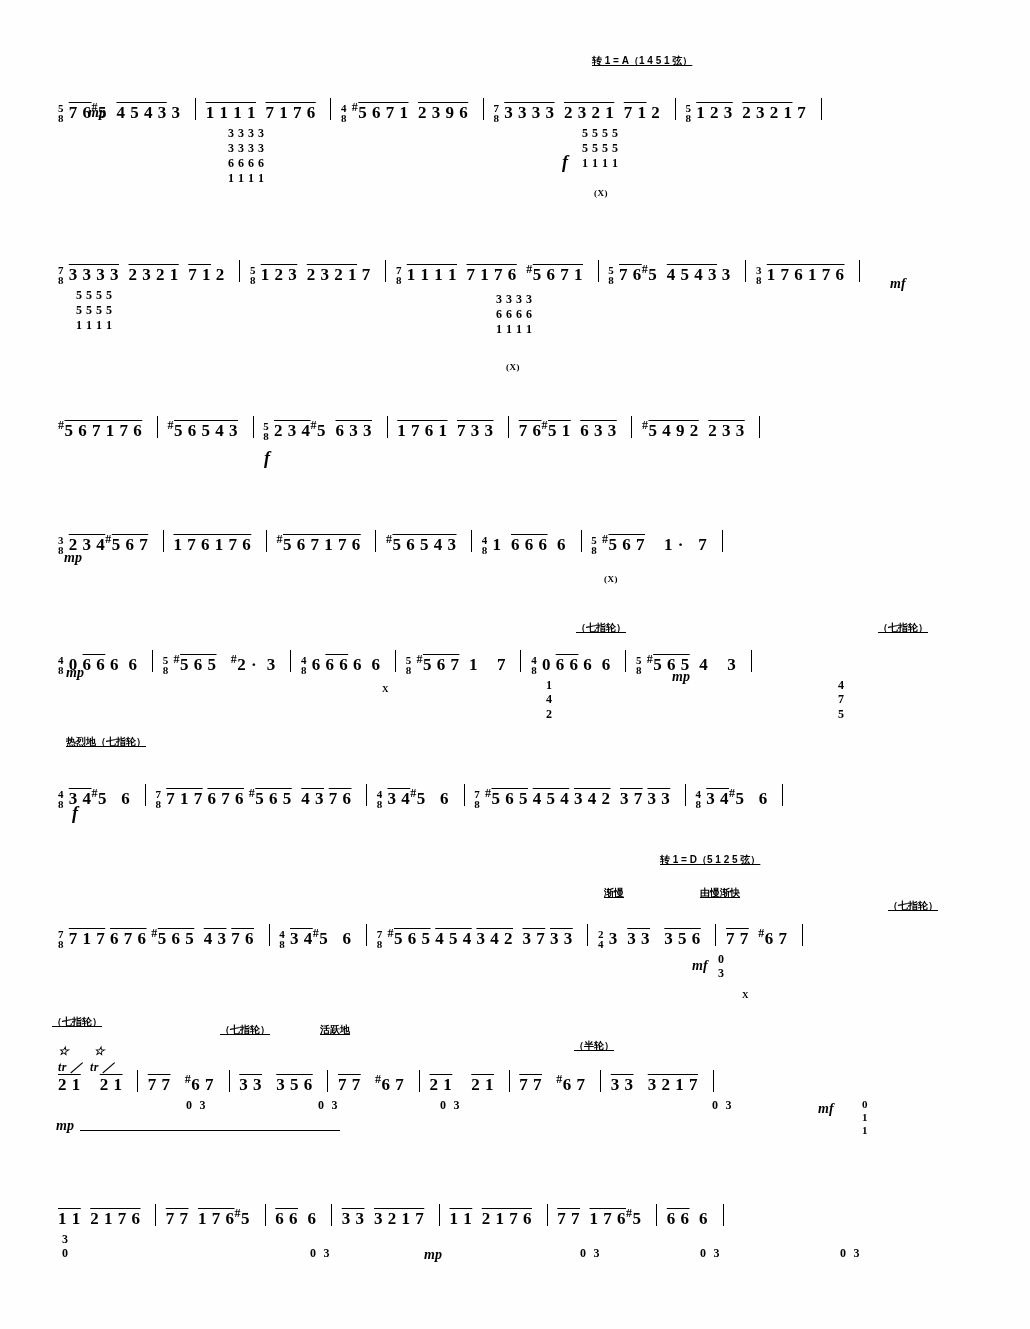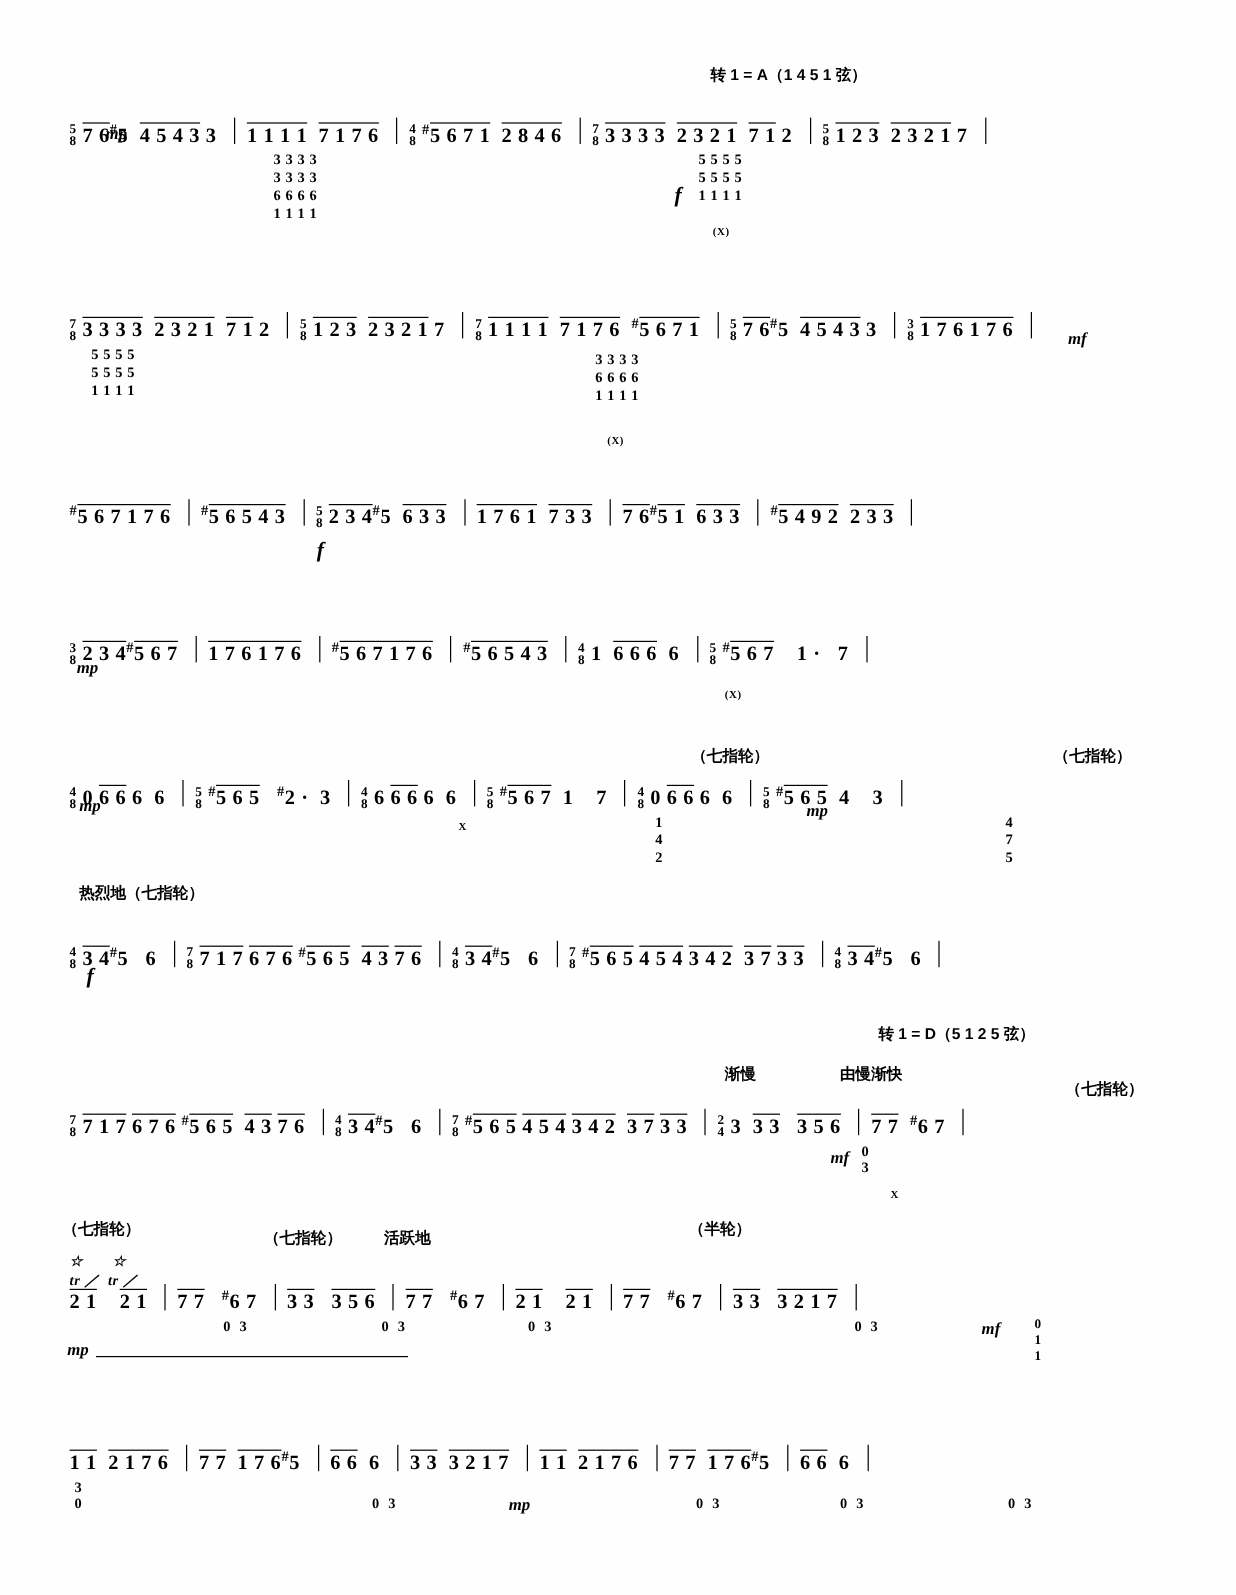--- a/index.html
+++ b/index.html
@@ -16,24 +16,25 @@
     overflow: hidden;
   }
   .page {
     position: absolute;
     inset: 0;
     background: #fefefe;
   }
 
   .ann {
     position: absolute;
-    font-size: 13px;
+    font-size: 10px;
     font-family: "Liberation Sans", sans-serif;
     font-weight: bold;
     white-space: nowrap;
+    text-decoration: underline;
   }
 
   .dyn {
     position: absolute;
     font-family: "Liberation Serif", serif;
     font-style: italic;
     font-weight: bold;
     font-size: 14px;
   }
 
@@ -76,28 +77,28 @@
 </style>
 </head>
 <body>
 
 <div class="page">
 
   <div class="ann" style="left:592px; top:54px;">转 1 = A（1 4 5 1 弦）</div>
   <div class="ann" style="left:576px; top:621px;">（七指轮）</div>
   <div class="ann" style="left:878px; top:621px;">（七指轮）</div>
   <div class="ann" style="left:66px; top:735px;">热烈地（七指轮）</div>
-  <div class="ann" style="left:732px; top:853px;">转 1 = D（5 1 2 5 弦）</div>
+  <div class="ann" style="left:660px; top:853px;">转 1 = D（5 1 2 5 弦）</div>
   <div class="ann" style="left:604px; top:886px;">渐慢</div>
   <div class="ann" style="left:700px; top:886px;">由慢渐快</div>
   <div class="ann" style="left:888px; top:899px;">（七指轮）</div>
   <div class="ann" style="left:52px; top:1015px;">（七指轮）</div>
   <div class="ann" style="left:220px; top:1023px;">（七指轮）</div>
   <div class="ann" style="left:320px; top:1023px;">活跃地</div>
-  <div class="ann" style="left:574px; top:1015px;">（半轮）</div>
+  <div class="ann" style="left:574px; top:1039px;">（半轮）</div>
 
   <div class="dyn" style="left:88px; top:105px;">mp</div>
   <div class="dyn" style="left:562px; top:152px; font-size:18px;">f</div>
   <div class="dyn" style="left:890px; top:276px;">mf</div>
   <div class="dyn" style="left:264px; top:448px; font-size:18px;">f</div>
   <div class="dyn" style="left:64px; top:550px;">mp</div>
   <div class="dyn" style="left:66px; top:665px;">mp</div>
   <div class="dyn" style="left:672px; top:669px;">mp</div>
   <div class="dyn" style="left:72px; top:803px; font-size:18px;">f</div>
   <div class="dyn" style="left:692px; top:958px;">mf</div>
@@ -108,21 +109,21 @@
   <div class="musline" style="left:58px; top:96px;">
     <span class="small" style="display:inline-block;line-height:0.9;vertical-align:middle;">5<br>8</span>
     <span style="text-decoration:overline;">7 6</span><span class="sharp">#</span><span>5</span>
     &nbsp;<span style="text-decoration:overline;">4 5 4 3</span> 3
     &nbsp;<span class="bar"></span>
     <span style="text-decoration:overline;">1 1 1 1</span>
     &nbsp;<span style="text-decoration:overline;">7 1 7 6</span>
     &nbsp;<span class="bar"></span>
     <span class="small" style="display:inline-block;line-height:0.9;vertical-align:middle;">4<br>8</span>
     <span class="sharp">#</span><span style="text-decoration:overline;">5 6 7 1</span>
-    &nbsp;<span style="text-decoration:overline;">2 8 4 6</span>
+    &nbsp;<span style="text-decoration:overline;">2 3 9 6</span>
     &nbsp;<span class="bar"></span>
     <span class="small" style="display:inline-block;line-height:0.9;vertical-align:middle;">7<br>8</span>
     <span style="text-decoration:overline;">3 3 3 3</span>
     &nbsp;<span style="text-decoration:overline;">2 3 2 1</span>
     &nbsp;<span style="text-decoration:overline;">7 1</span>&nbsp;2
     &nbsp;<span class="bar"></span>
     <span class="small" style="display:inline-block;line-height:0.9;vertical-align:middle;">5<br>8</span>
     <span style="text-decoration:overline;">1 2 3</span>
     &nbsp;<span style="text-decoration:overline;">2 3 2 1</span> 7
     &nbsp;<span class="bar"></span>

